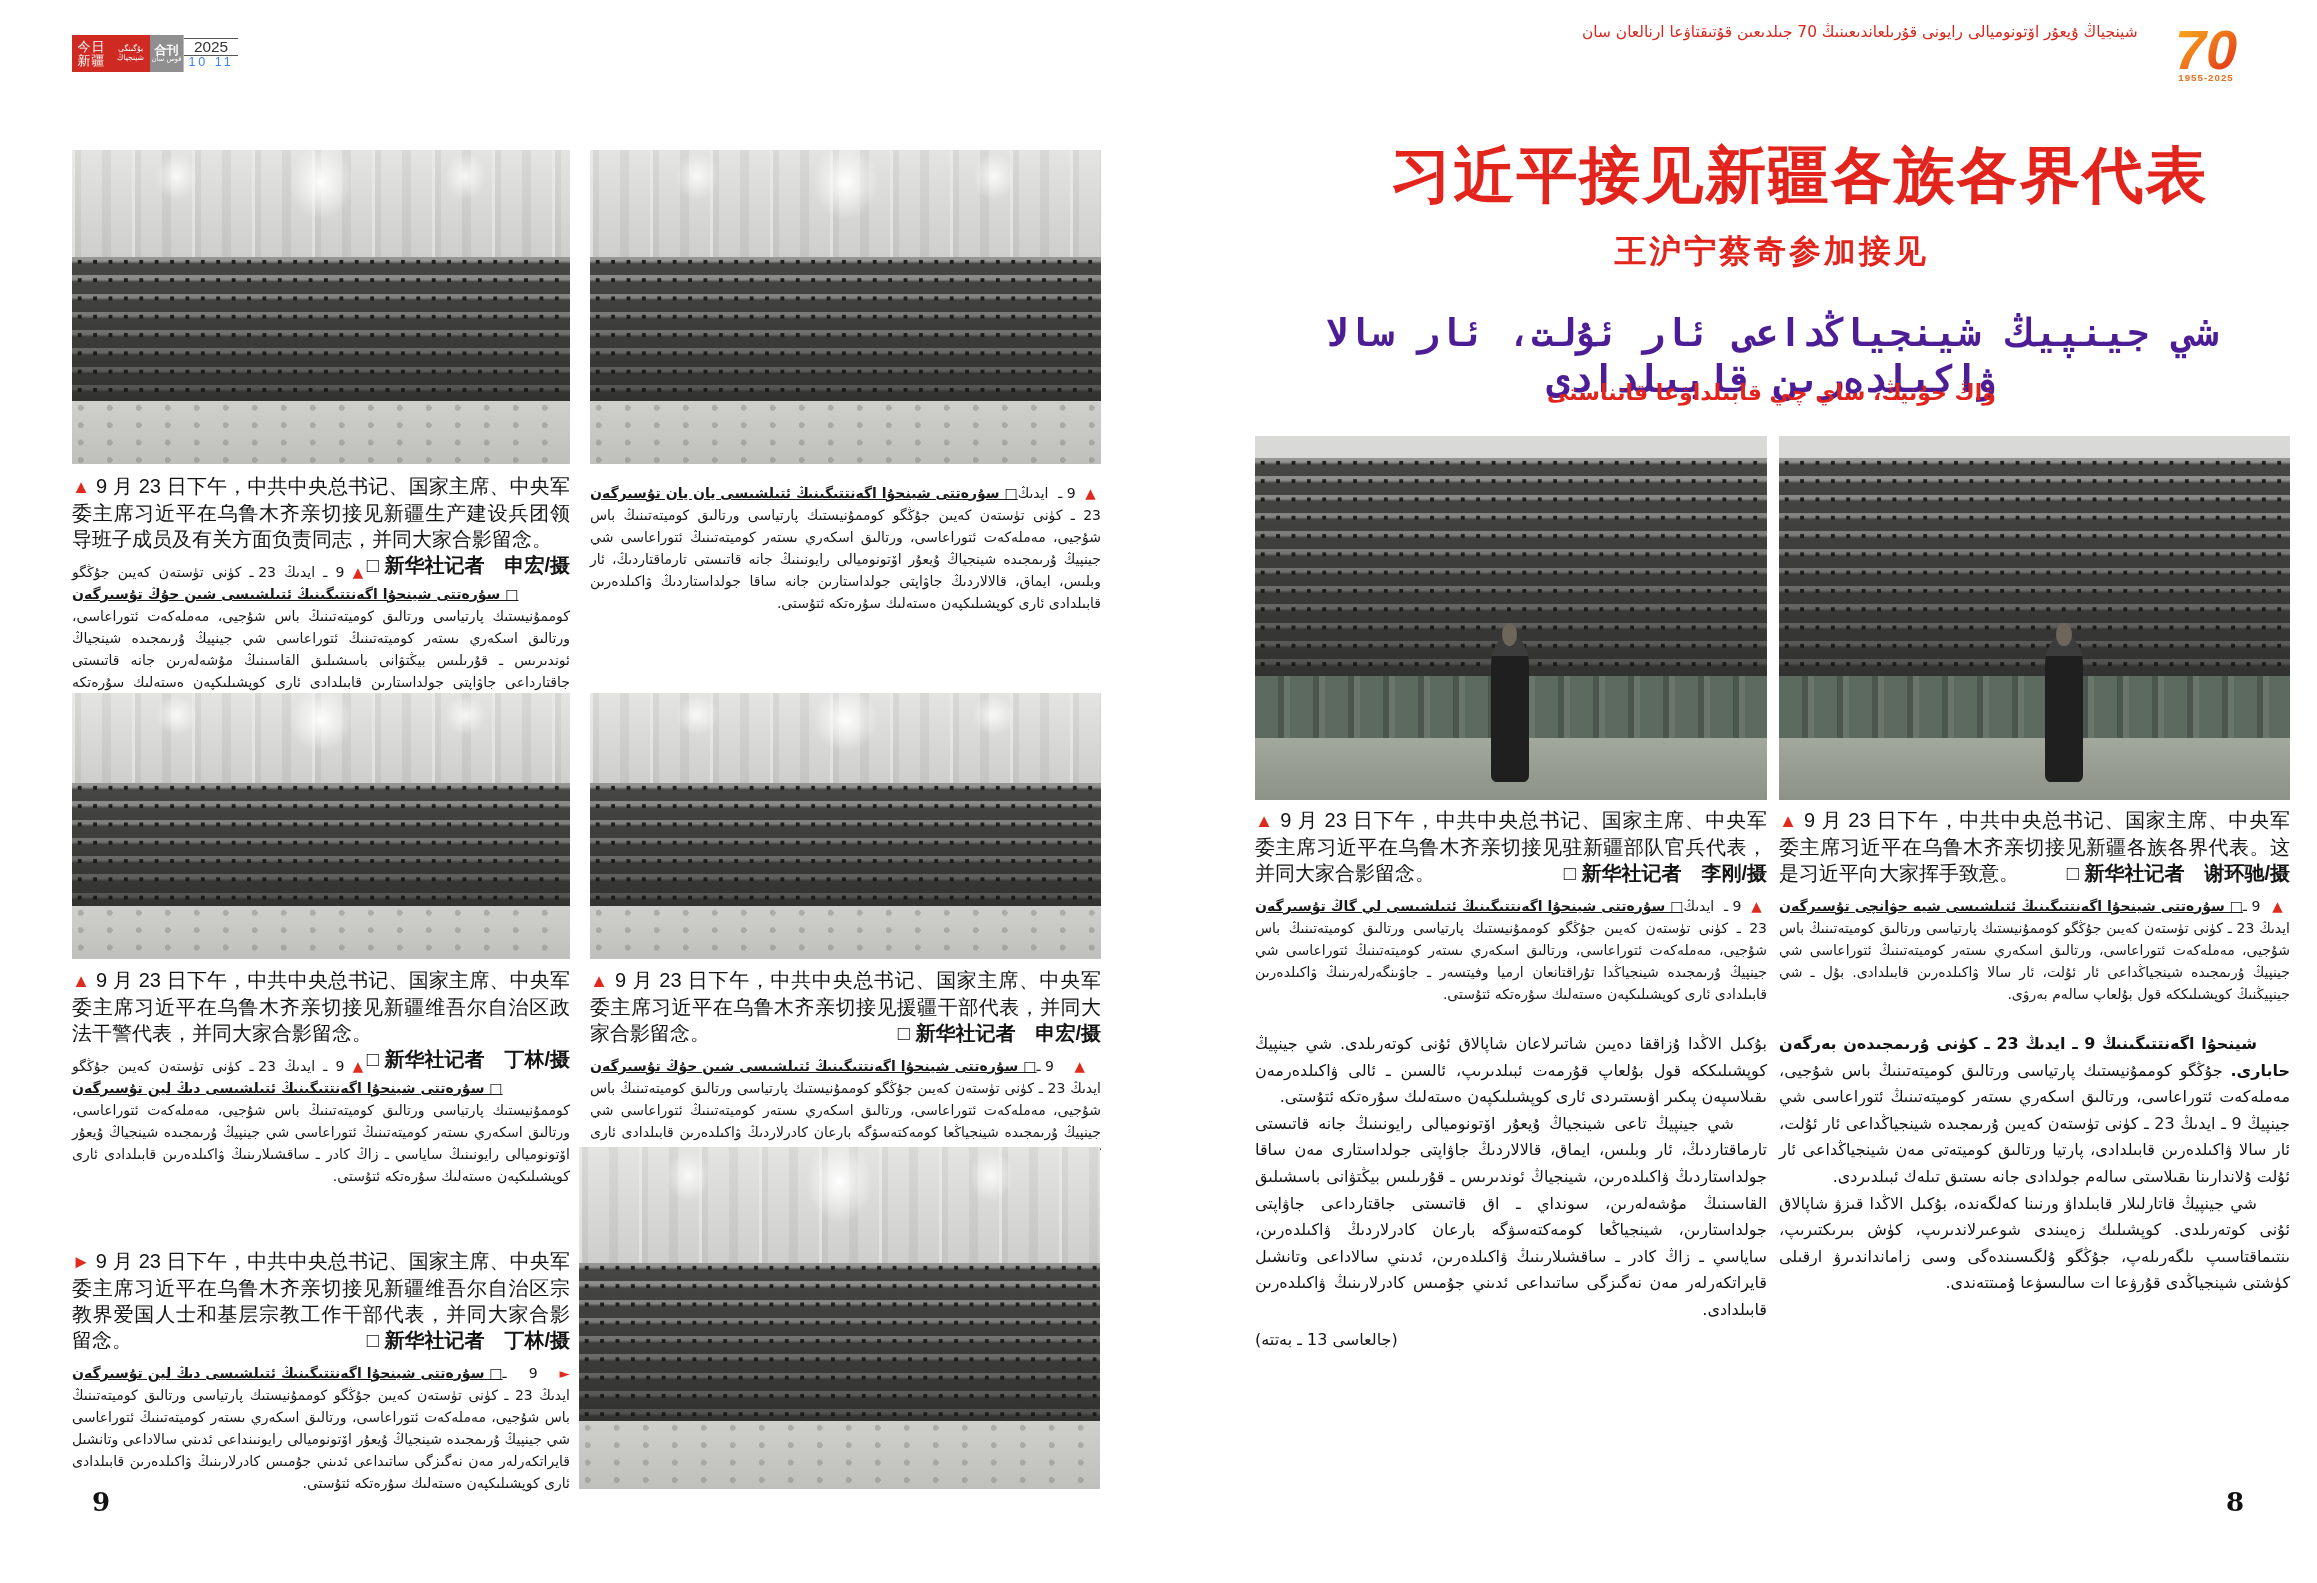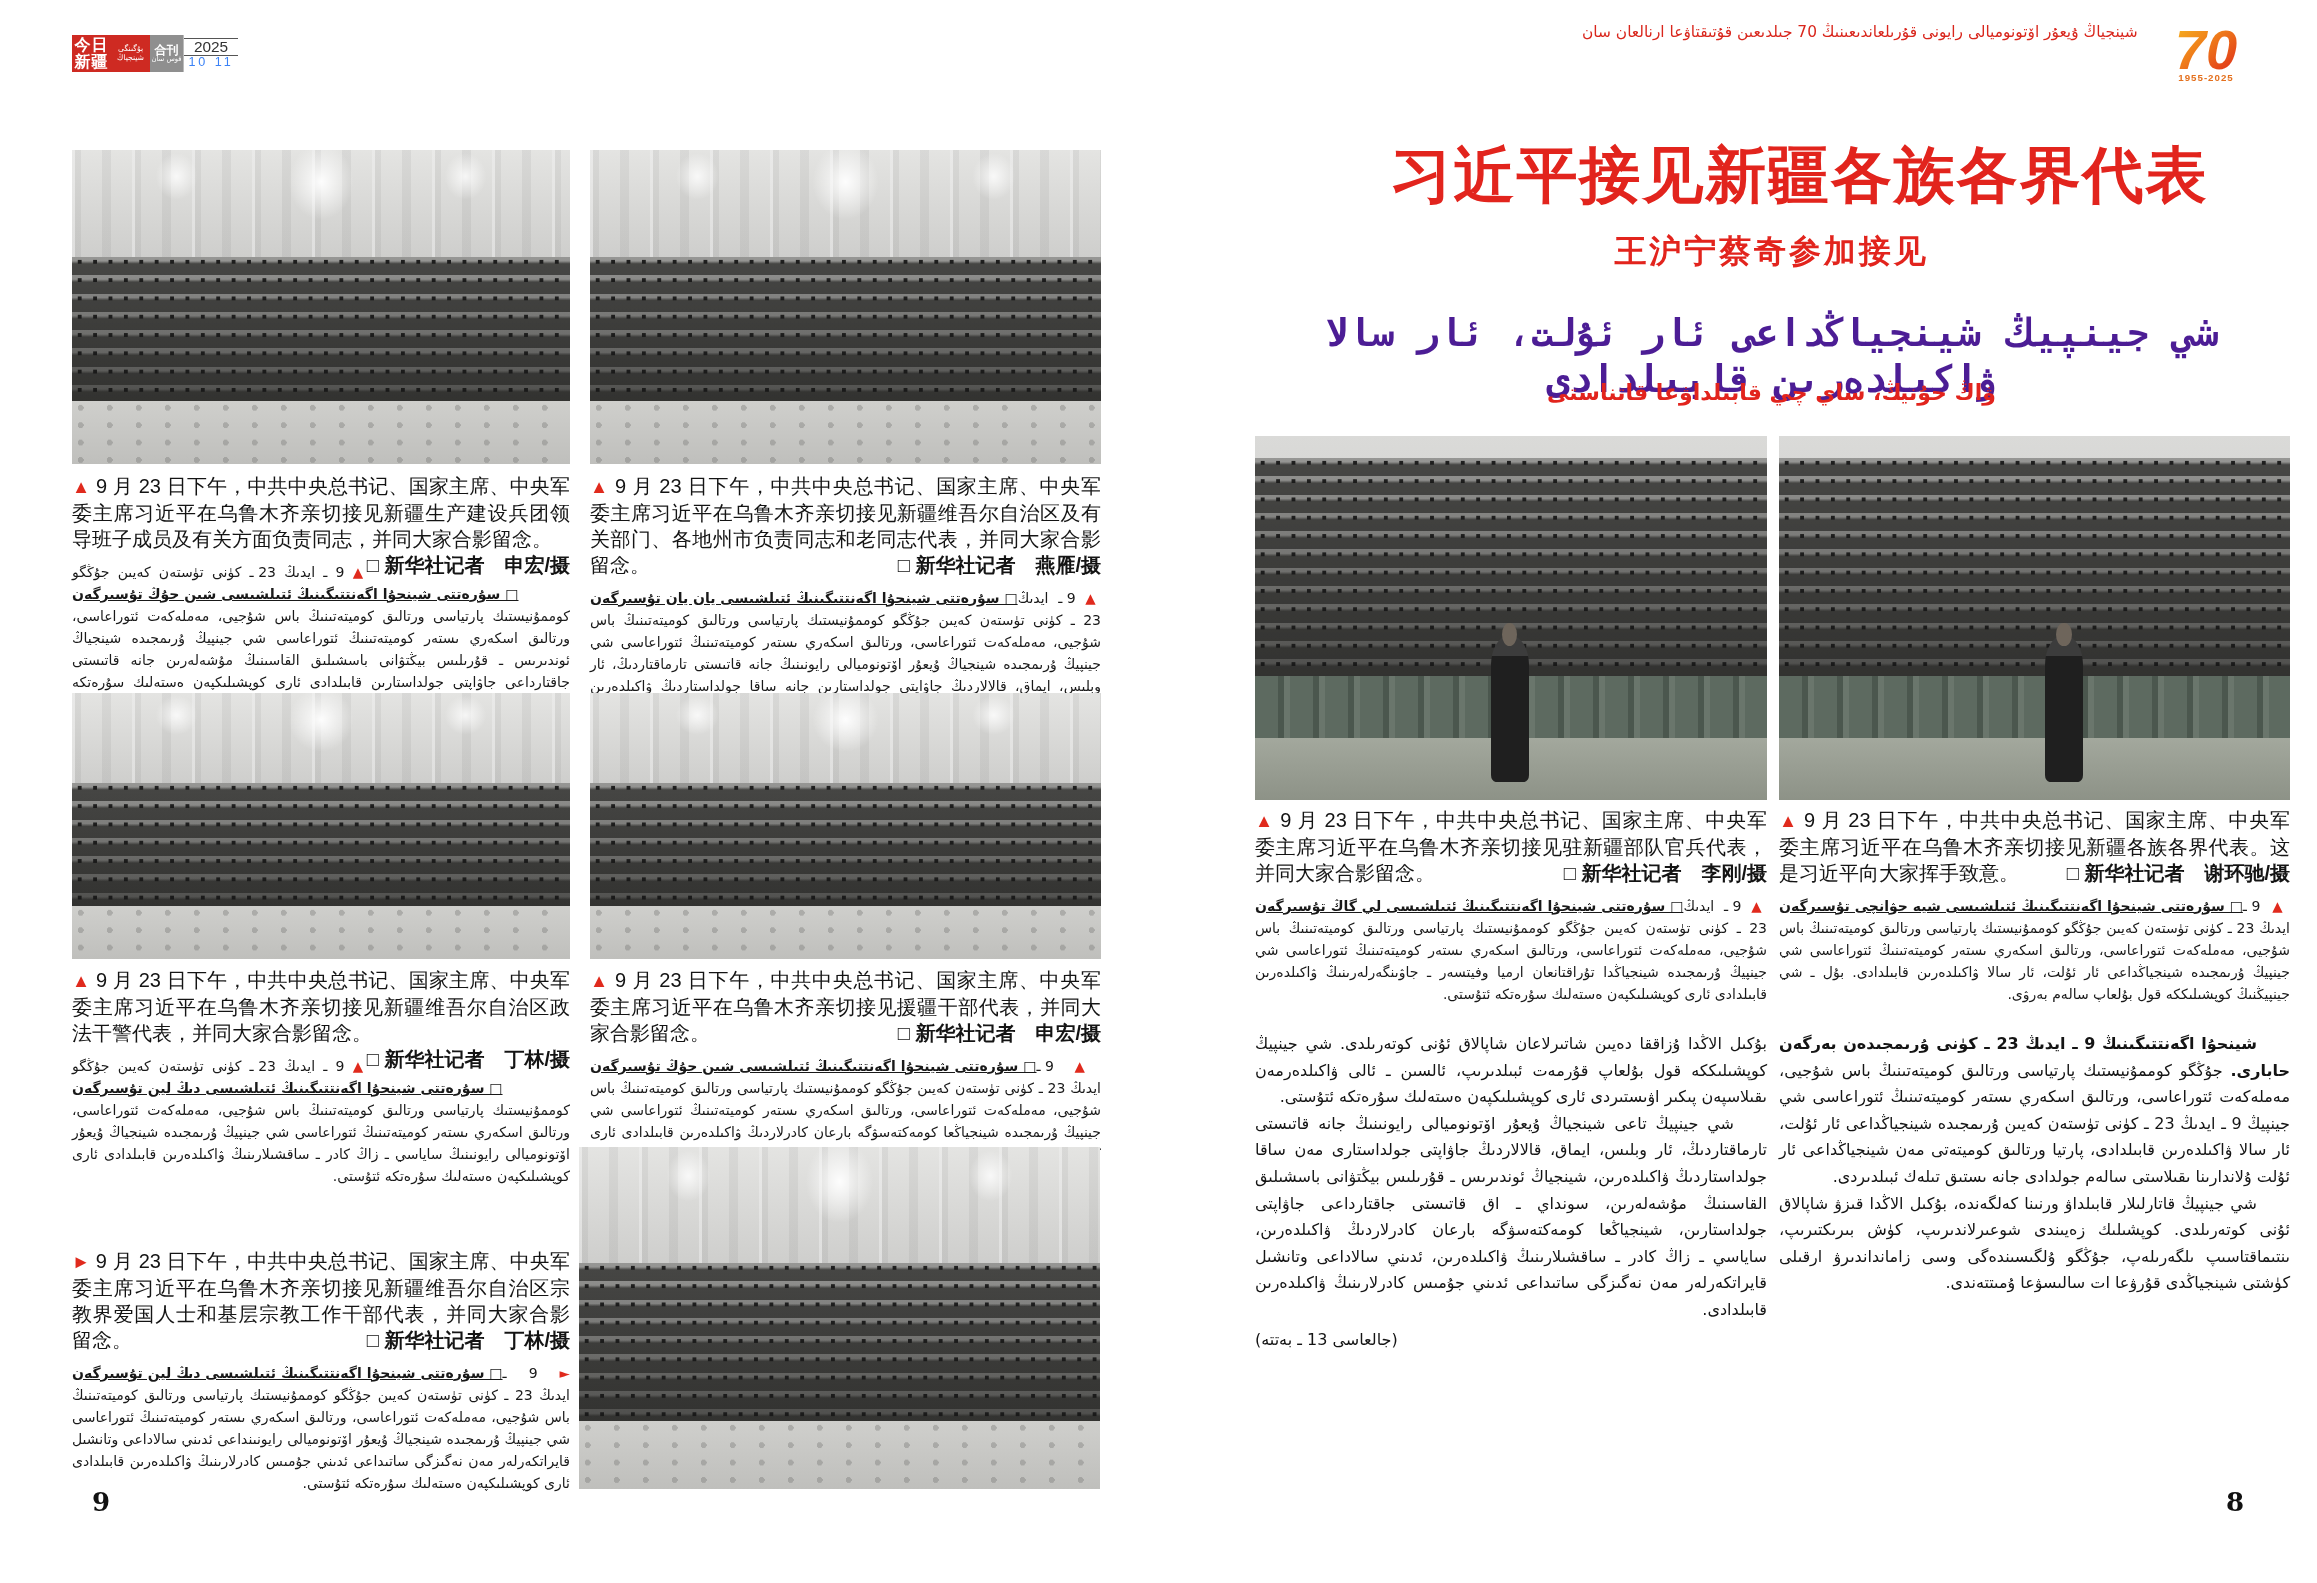--- a/index.html
+++ b/index.html
@@ -4,21 +4,21 @@
 <style>
   html,body{margin:0;padding:0;background:#ffffff;}
   .canvas{position:relative;width:2317px;height:1583px;background:#fff;overflow:hidden;
           font-family:"Liberation Sans",sans-serif;color:#151515;}
   .abs{position:absolute;}
 
   
   .masthead{left:72px;top:35px;height:37px;display:flex;align-items:stretch;}
   .m-box{display:flex;flex-direction:column;justify-content:center;align-items:center;line-height:1.05;}
   .m-red{background:#ce2a22;color:#fff;}
-  .m-cn{width:39px;font-weight:bold;font-size:16px;letter-spacing:1px;}
+  .m-cn{width:39px;font-weight:normal;font-size:13px;letter-spacing:1px;}
   .m-ug{width:39px;font-family:"DejaVu Sans",sans-serif;font-size:7.7px;}
   .m-gray{background:#8f8f8f;color:#fff;width:33px;}
   .m-gray .big{font-size:12px;font-weight:bold;}
   .m-gray .small{font-family:"DejaVu Sans",sans-serif;font-size:6.8px;}
   .m-date{width:54px;display:flex;flex-direction:column;justify-content:center;align-items:center;
           border-left:1px solid #bbb;}
   .m-date .yr{font-size:15.4px;color:#333;border-top:1.9px solid #555;border-bottom:1px solid #555;
           width:100%;text-align:center;}
   .m-date .mo{font-size:12.6px;color:#3b82f6;letter-spacing:2.9px;}
 
@@ -149,25 +149,20 @@
       <span>9 月 23 日下午，中共中央总书记、国家主席、中央军委主席习近平在乌鲁木齐亲切接见新疆生产建设兵团领导班子成员及有关方面负责同志，并同大家合影留念。</span>
       <span class="credit">□ 新华社记者　申宏/摄</span>
     </p>
     <p class="cap-ug">
       <span class="tri">▲</span>
       <span class="ug-credit">□ سۇرەتتى شينحۇا اگەنتتىگىنىڭ ئتىلشىسى شىن حۇڭ تۇسىرگەن</span>
       <span>9 ـ ايدىڭ 23 ـ كۈنى تۈستەن كەيىن جۇڭگو كوممۇنيستىك پارتياسى ورتالىق كوميتەتىنىڭ باس شۇجيى، مەملەكەت ئتوراعاسى، ورتالىق اسكەري ىستەر كوميتەتىنىڭ ئتوراعاسى شي جينپيڭ ۇرىمجىدە شينجياڭ ئوندىرىس ـ قۇرىلىس بيڭتۋانى باسشىلىق القاسىنىڭ مۇشەلەرىن جانە قاتىستى جاقتارداعى جاۋاپتى جولداستارىن قابىلدادى ئارى كوپشىلىكپەن ەستەلىك سۇرەتكە ئتۇستى.</span>
     </p>
   </div>
   <div class="abs" style="left:590px;top:473px;width:511px;">
-    <p class="cap-cn">
-      <span class="tri">▲</span>
-      <span>9 月 23 日下午，中共中央总书记、国家主席、中央军委主席习近平在乌鲁木齐亲切接见新疆维吾尔自治区及有关部门、各地州市负责同志和老同志代表，并同大家合影留念。</span>
-      <span class="credit">□ 新华社记者　燕雁/摄</span>
-    </p>
     <p class="cap-ug">
       <span class="tri">▲</span>
       <span class="ug-credit">□ سۇرەتتى شينحۇا اگەنتتىگىنىڭ ئتىلشىسى يان يان تۇسىرگەن</span>
       <span>9 ـ ايدىڭ 23 ـ كۈنى تۈستەن كەيىن جۇڭگو كوممۇنيستىك پارتياسى ورتالىق كوميتەتىنىڭ باس شۇجيى، مەملەكەت ئتوراعاسى، ورتالىق اسكەري ىستەر كوميتەتىنىڭ ئتوراعاسى شي جينپيڭ ۇرىمجىدە شينجياڭ ۇيعۇر اۆتونوميالى رايونىنىڭ جانە قاتىستى تارماقتاردىڭ، ئار وبلىس، ايماق، قالالاردىڭ جاۋاپتى جولداستارىن جانە ساقا جولداستاردىڭ ۋاكىلدەرىن قابىلدادى ئارى كوپشىلىكپەن ەستەلىك سۇرەتكە ئتۇستى.</span>
     </p>
   </div>
 
   <div class="photo" style="left:72px;top:693px;width:498px;height:266px;">
     <div class="backdrop"></div>
     <div class="lights"></div>

